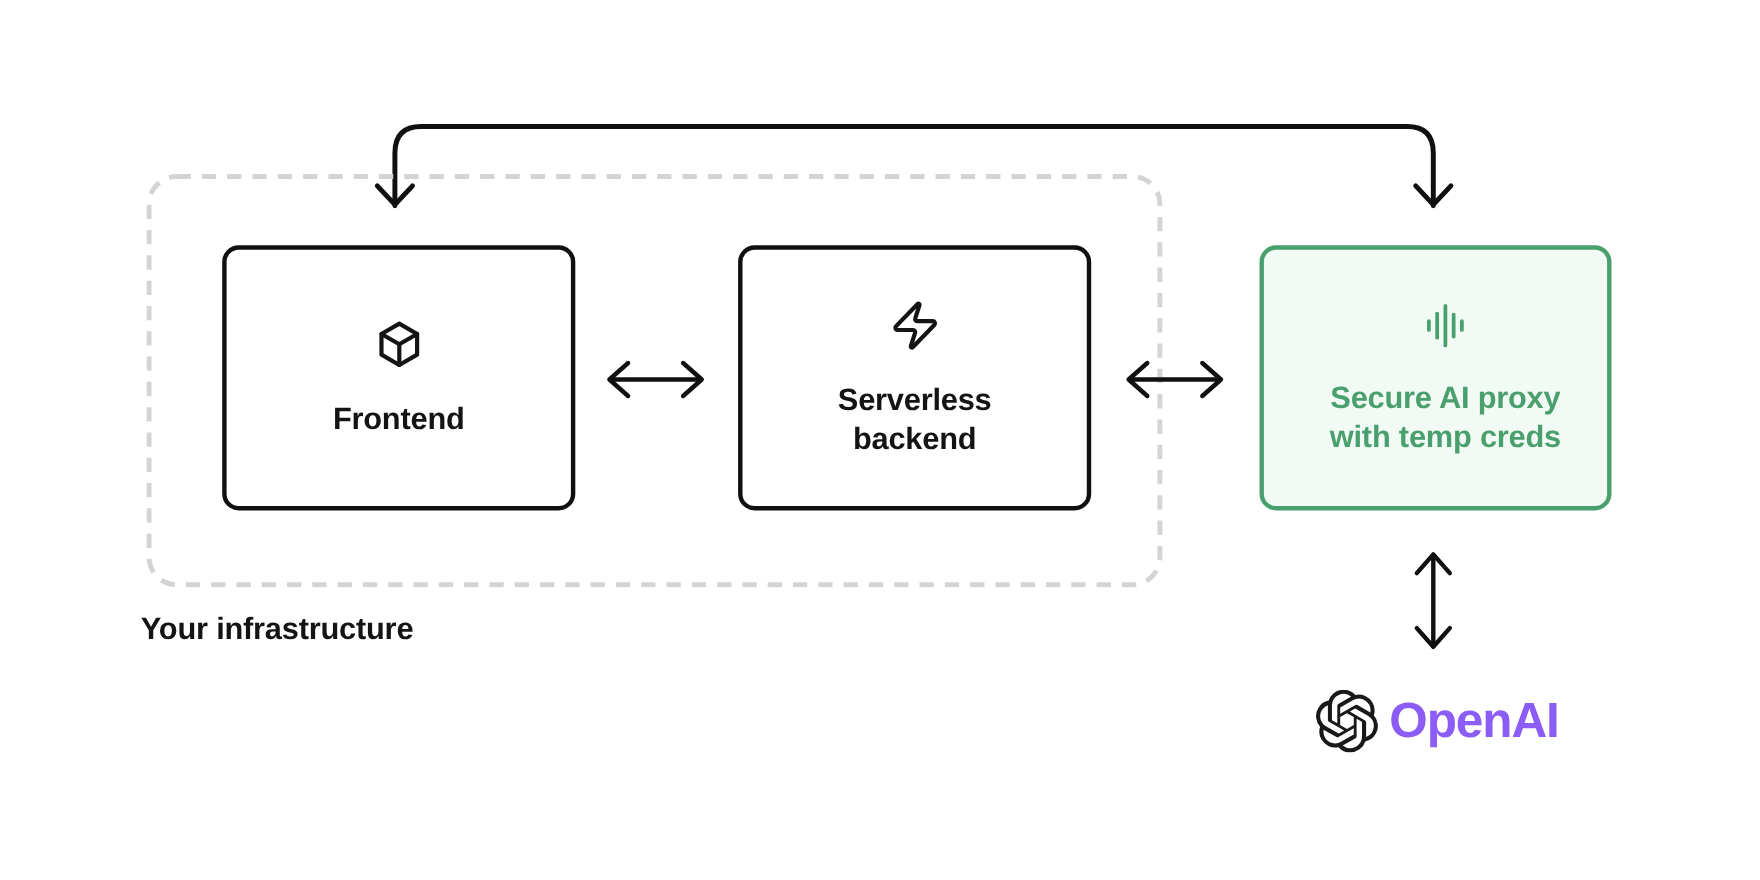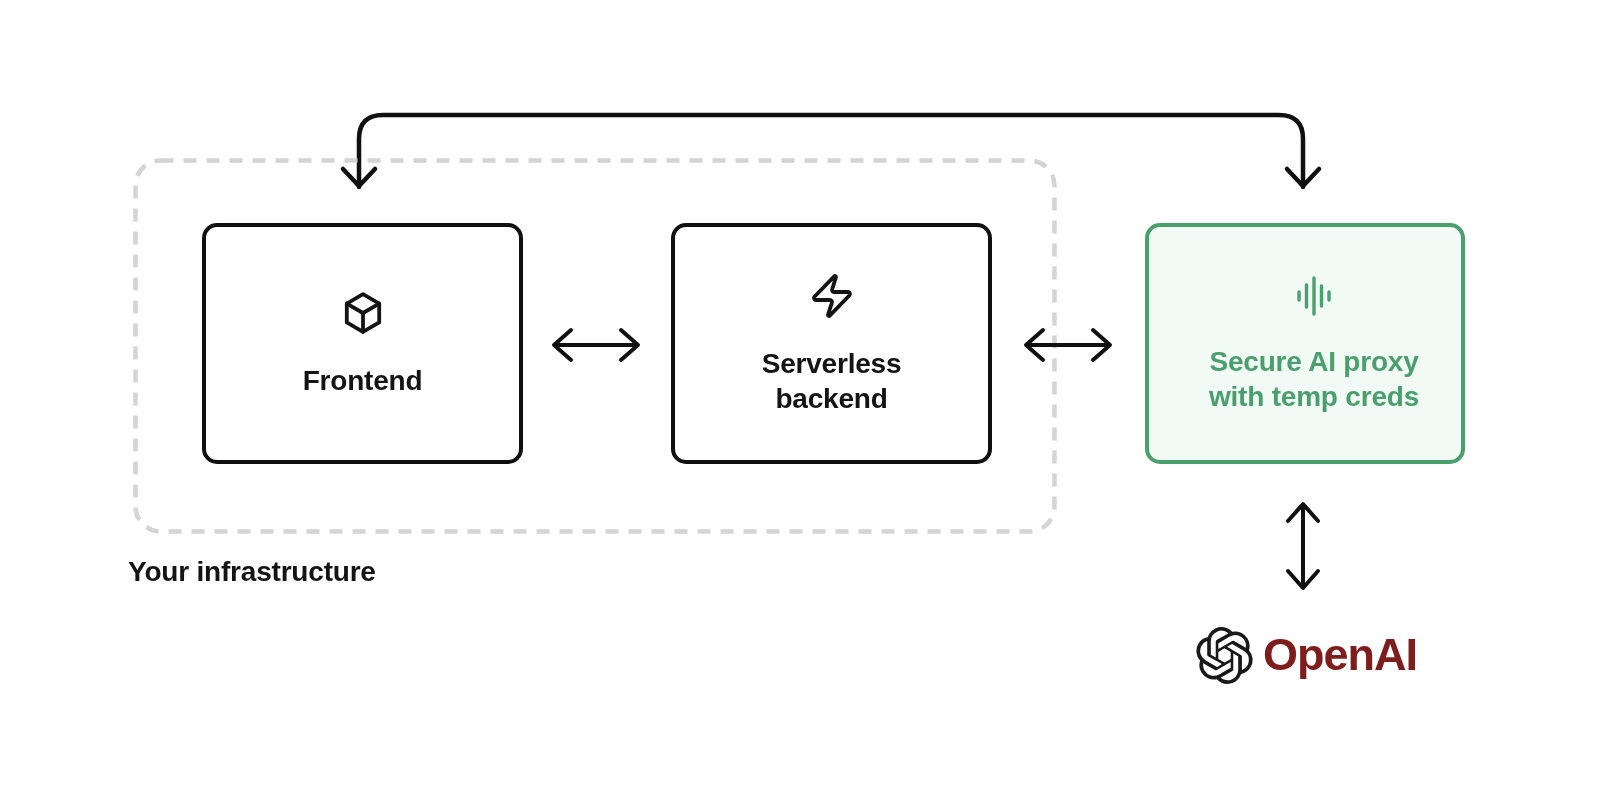--- a/index.html
+++ b/index.html
@@ -40,21 +40,21 @@
   .infra-label{
     position:absolute;left:128px;top:556px;
     font-size:28px;font-weight:700;color:#141414;letter-spacing:-0.2px;
   }
   .openai-logo{
     position:absolute;left:1196px;top:626px;height:58px;
     display:flex;align-items:center;gap:10px;
   }
   .openai-mark{display:block;}
   .openai-wordmark{
-    font-size:45px;font-weight:700;color:#7f1d1d;letter-spacing:-1px;line-height:58px;
+    font-size:45px;font-weight:700;color:#8b5cf6;letter-spacing:-1px;line-height:58px;
   }
 </style>
 </head>
 <body>
 
 <div class="canvas">
 
   <svg class="conn" style="left:335px;top:105px" width="992" height="92" viewBox="0 0 992 92">
     <path d="M 24 82 V 34 Q 24 10 48 10 H 944 Q 968 10 968 34 V 82" stroke-width="4.5"></path>
     <polyline points="8,64 24,81 40,64" stroke-width="4.5"></polyline>

